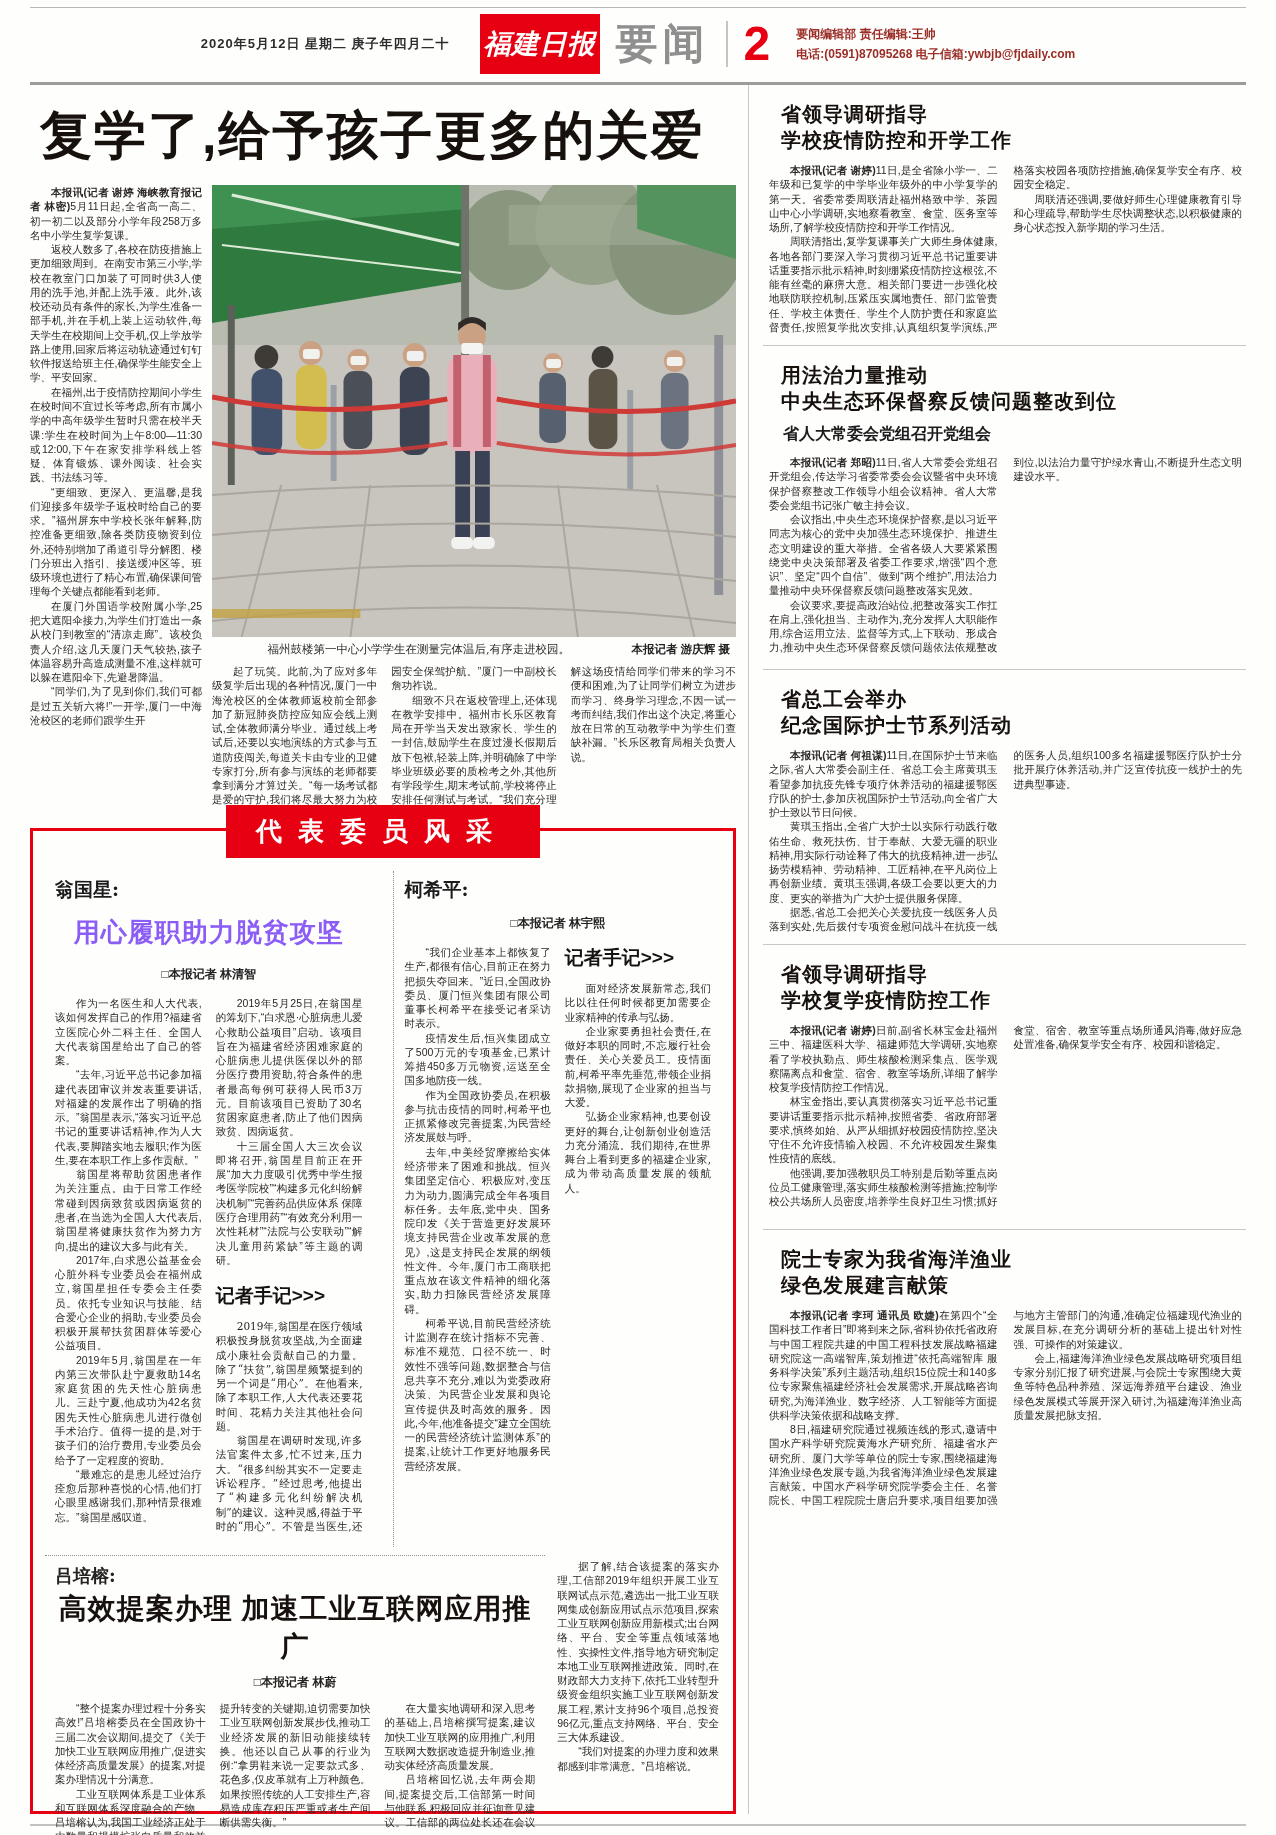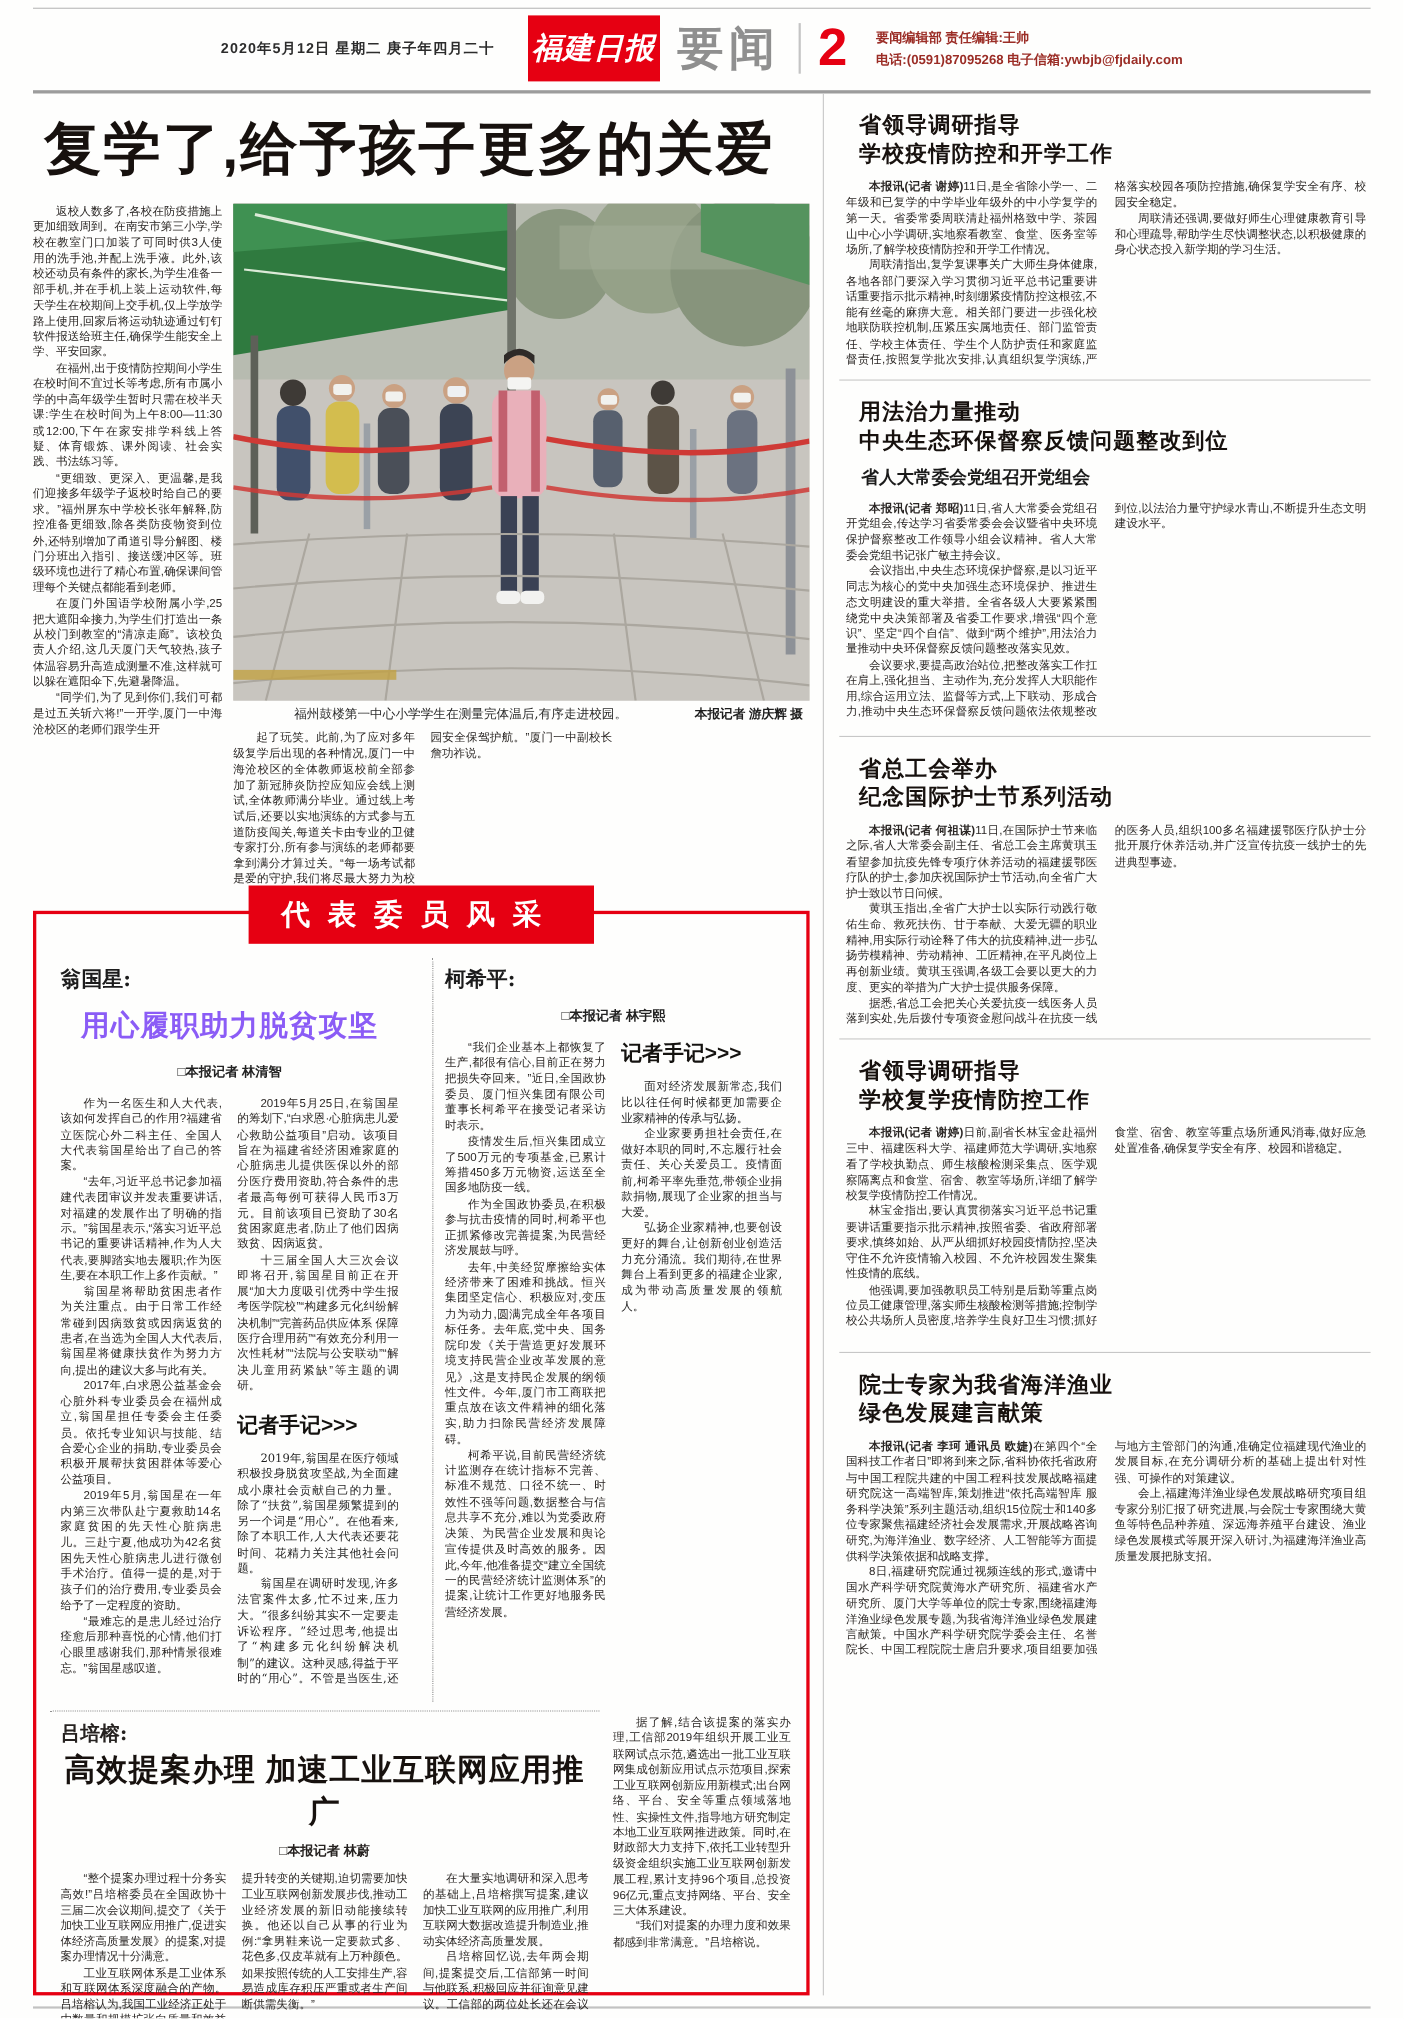--- a/index.html
+++ b/index.html
@@ -84,20 +84,21 @@
   </header>
   <div class="head-rule"></div>
 
   <main>
 
     <section class="left-region">
       <h1 class="lead-headline">复学了,给予孩子更多的关爱</h1>
 
       <div class="lead-main">
         <div class="lead-col1">
+          <p class="first"><b>本报讯(记者 谢婷 海峡教育报记者 林密)</b><span>5月11日起,全省高一高二、初一初二以及部分小学年段258万多名中小学生复学复课。</span></p>
           <div>
               <p>返校人数多了,各校在防疫措施上更加细致周到。在南安市第三小学,学校在教室门口加装了可同时供3人使用的洗手池,并配上洗手液。此外,该校还动员有条件的家长,为学生准备一部手机,并在手机上装上运动软件,每天学生在校期间上交手机,仅上学放学路上使用,回家后将运动轨迹通过钉钉软件报送给班主任,确保学生能安全上学、平安回家。</p>
               <p>在福州,出于疫情防控期间小学生在校时间不宜过长等考虑,所有市属小学的中高年级学生暂时只需在校半天课:学生在校时间为上午8:00—11:30或12:00,下午在家安排学科线上答疑、体育锻炼、课外阅读、社会实践、书法练习等。</p>
               <p>“更细致、更深入、更温馨,是我们迎接多年级学子返校时给自己的要求。”福州屏东中学校长张年解释,防控准备更细致,除各类防疫物资到位外,还特别增加了甬道引导分解图、楼门分班出入指引、接送缓冲区等。班级环境也进行了精心布置,确保课间管理每个关键点都能看到老师。</p>
               <p>在厦门外国语学校附属小学,25把大遮阳伞接力,为学生们打造出一条从校门到教室的“清凉走廊”。该校负责人介绍,这几天厦门天气较热,孩子体温容易升高造成测量不准,这样就可以躲在遮阳伞下,先避暑降温。</p>
               <p>“同学们,为了见到你们,我们可都是过五关斩六将!”一开学,厦门一中海沧校区的老师们跟学生开</p>
             </div>
         </div>
 
         <div class="lead-right">
@@ -171,20 +172,21 @@
               <line x1="450" y1="300" x2="488" y2="452" stroke="#aba79f" stroke-width="2"></line>
               <rect x="0" y="424" width="150" height="9" fill="#c2a144" opacity="0.8"></rect>
             </svg>
           </div>
           <div class="caption-row">
             <div class="caption">福州鼓楼第一中心小学学生在测量完体温后,有序走进校园。</div>
             <div class="credit">本报记者 游庆辉 摄</div>
           </div>
           <div class="lead-bottom">
               <p>起了玩笑。此前,为了应对多年级复学后出现的各种情况,厦门一中海沧校区的全体教师返校前全部参加了新冠肺炎防控应知应会线上测试,全体教师满分毕业。通过线上考试后,还要以实地演练的方式参与五道防疫闯关,每道关卡由专业的卫健专家打分,所有参与演练的老师都要拿到满分才算过关。“每一场考试都是爱的守护,我们将尽最大努力为校园安全保驾护航。”厦门一中副校长詹功祚说。</p>
+              <p>细致不只在返校管理上,还体现在教学安排中。福州市长乐区教育局在开学当天发出致家长、学生的一封信,鼓励学生在度过漫长假期后放下包袱,轻装上阵,并明确除了中学毕业班级必要的质检考之外,其他所有学段学生,期末考试前,学校将停止安排任何测试与考试。“我们充分理解这场疫情给同学们带来的学习不便和困难,为了让同学们树立为进步而学习、终身学习理念,不因一试一考而纠结,我们作出这个决定,将重心放在日常的互动教学中为学生们查缺补漏。”长乐区教育局相关负责人说。</p>
             </div>
         </div>
       </div>
 
       <section class="rep-box">
         <div class="rep-banner">代表委员风采</div>
 
         <div class="box-row1">
           <article class="box-half">
             <div class="half-name">翁国星:</div>

